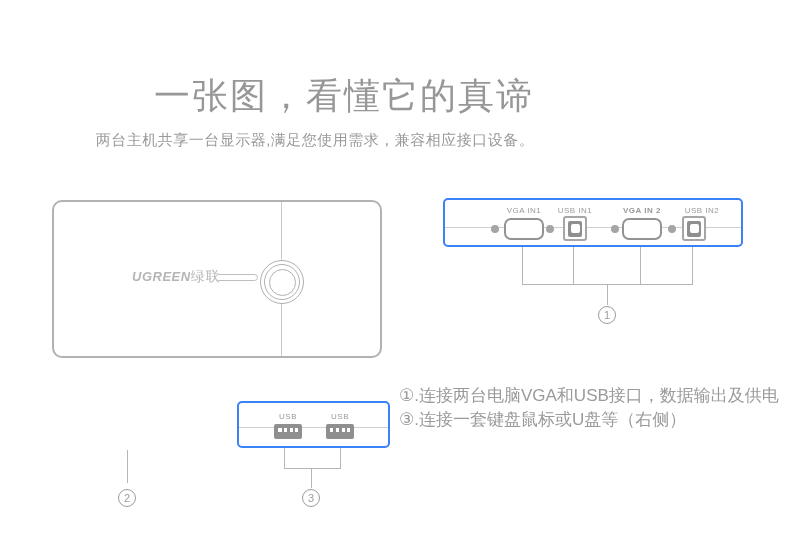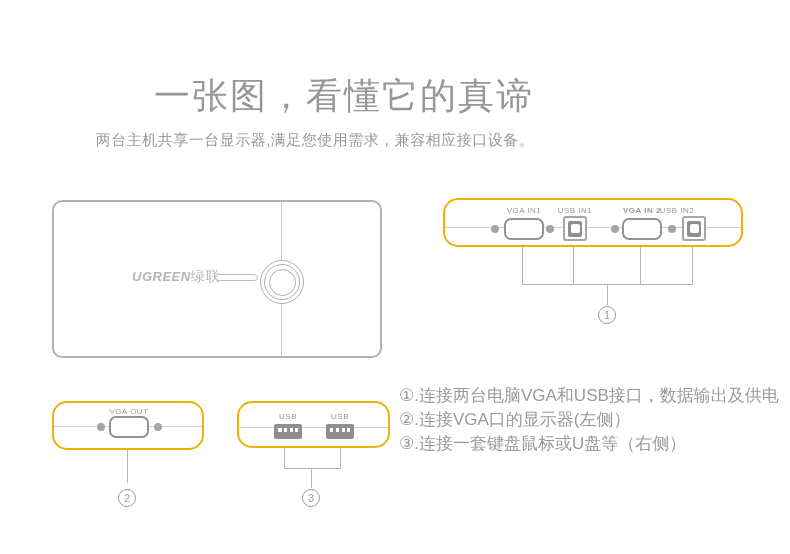--- a/index.html
+++ b/index.html
@@ -28,21 +28,21 @@
   .pill{
     position:absolute;left:161px;top:72px;width:43px;height:7px;
     border:1px solid #bdbdbd;border-radius:5px;box-sizing:border-box;background:#fff;
   }
   .ring{border:1px solid #b0b0b0;border-radius:50%;background:#fff;display:flex;align-items:center;justify-content:center;}
   .ring.outer{position:absolute;left:206px;top:58px;width:44px;height:44px;box-sizing:border-box;}
   .ring.mid{width:36px;height:36px;box-sizing:border-box;}
   .ring.inner{width:27px;height:27px;box-sizing:border-box;}
   
   .panel{
-    position:absolute;border:2px solid #eab308;border-radius:15px;
+    position:absolute;border:2px solid #3b82f6;border-radius:5px;
     box-sizing:border-box;background:#fff;
   }
   .midline{position:absolute;left:0;width:100%;height:1px;background:#cfcfcf;}
   .port-label{
     position:absolute;width:80px;text-align:center;font-size:8px;color:#9a9a9a;
     letter-spacing:0.5px;white-space:nowrap;
   }
   .screw{position:absolute;width:8px;height:8px;border-radius:50%;background:#a5a5a5;}
   
   .vga{
@@ -104,62 +104,54 @@
   <div class="panel" style="left:443px;top:198px;width:300px;height:49px;">
     <div class="midline" style="top:27px;"></div>
     <span class="screw" style="left:46px;top:25px;"></span>
     <span class="screw" style="left:101px;top:25px;"></span>
     <span class="screw" style="left:166px;top:25px;"></span>
     <span class="screw" style="left:223px;top:25px;"></span>
 
     <span class="port-label" style="left:39px;top:6px;">VGA IN1</span>
     <span class="port-label" style="left:90px;top:6px;">USB IN1</span>
     <span class="port-label" style="left:157px;top:6px;font-weight:bold;">VGA IN 2</span>
-    <span class="port-label" style="left:192px;top:6px;">USB IN2</span>
+    <span class="port-label" style="left:217px;top:6px;">USB IN2</span>
 
     <span class="vga" style="left:59px;top:18px;"><span class="vga-in"></span></span>
     <span class="usbb" style="left:118px;top:16px;">
         <span class="usbb-in"></span>
       </span>
     <span class="vga" style="left:177px;top:18px;"><span class="vga-in"></span></span>
     <span class="usbb" style="left:237px;top:16px;">
         <span class="usbb-in"></span>
       </span>
   </div>
 
   <div class="vline" style="left:522px;top:247px;height:37px;"></div>
   <div class="vline" style="left:573px;top:247px;height:37px;"></div>
   <div class="vline" style="left:640px;top:247px;height:37px;"></div>
   <div class="vline" style="left:692px;top:247px;height:37px;"></div>
   <div class="hline" style="left:522px;top:284px;width:171px;"></div>
   <div class="vline" style="left:607px;top:284px;height:21px;"></div>
   <div class="callout" style="left:598px;top:306px;">1</div>
 
-  <div class="panel" style="left:52px;top:401px;width:152px;height:49px;">
-    <span class="port-label" style="left:35px;top:4px;">VGA OUT</span>
-    <div class="midline" style="top:23px;"></div>
-    <span class="screw" style="left:43px;top:20px;"></span>
-    <span class="screw" style="left:100px;top:20px;"></span>
-    <span class="vga" style="left:55px;top:13px;"><span class="vga-in"></span></span>
-  </div>
   <div class="vline" style="left:127px;top:450px;height:33px;"></div>
   <div class="callout" style="left:118px;top:489px;">2</div>
 
   <div class="panel" style="left:237px;top:401px;width:153px;height:47px;">
     <span class="port-label" style="left:9px;top:9px;">USB</span>
     <span class="port-label" style="left:61px;top:9px;">USB</span>
     <div class="midline" style="top:24px;"></div>
     <span class="usba" style="left:35px;top:21px;"></span>
     <span class="usba" style="left:87px;top:21px;"></span>
   </div>
   <div class="vline" style="left:284px;top:448px;height:20px;"></div>
   <div class="vline" style="left:340px;top:448px;height:20px;"></div>
   <div class="hline" style="left:284px;top:468px;width:57px;"></div>
   <div class="vline" style="left:311px;top:468px;height:20px;"></div>
   <div class="callout" style="left:302px;top:489px;">3</div>
 
   <div class="notes">
     <p>①.连接两台电脑VGA和USB接口，数据输出及供电</p>
-    <p>②.连接VGA口的显示器(左侧）</p>
     <p>③.连接一套键盘鼠标或U盘等（右侧）</p>
   </div>
 
 </div>
 
 </body></html>

